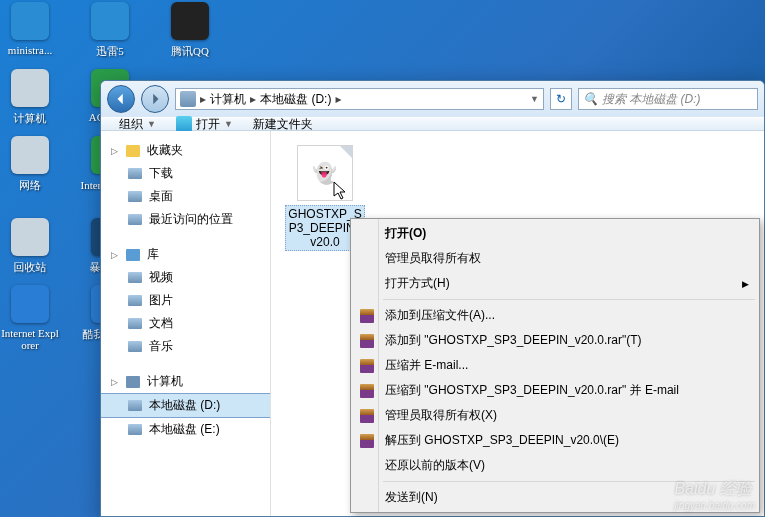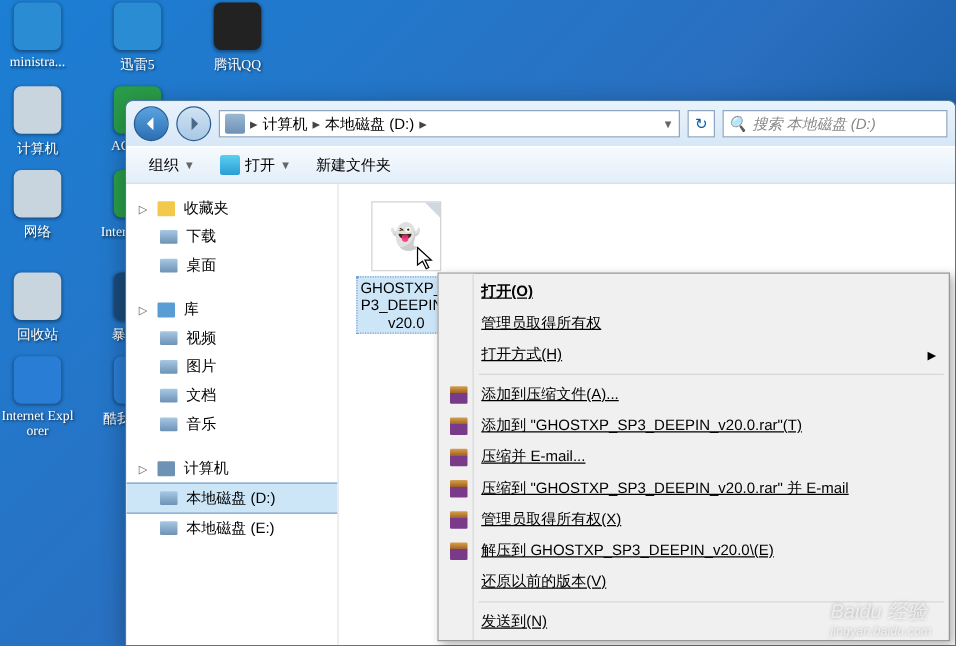--- a/index.html
+++ b/index.html
@@ -17,21 +17,21 @@
 .nav-btn { width: 28px; height: 28px; border-radius: 50%; background: linear-gradient(#5aa3e0, #2c6fb3); border: 1px solid #2a5d8f; display: flex; align-items: center; justify-content: center; cursor: pointer; color: #fff; }
 .nav-btn.fwd { background: linear-gradient(#d0e3f3, #a8c8e4); color: #4a6a88; }
 .nav-btn svg { width: 14px; height: 14px; }
 .addr-bar { flex: 1; height: 22px; background: #fff; border: 1px solid #8fa8c0; display: flex; align-items: center; padding: 0 4px; font-size: 12px; gap: 4px; }
 .addr-icon { width: 16px; height: 16px; background: linear-gradient(#9ab8d4, #6d92b5); border-radius: 2px; }
 .addr-sep { color: #444; }
 .addr-dd { font-size: 9px; color: #666; }
 .refresh-btn { width: 22px; height: 22px; background: #fff; border: 1px solid #8fa8c0; display: flex; align-items: center; justify-content: center; color: #0a5dab; font-size: 12px; cursor: pointer; }
 .search-bar { width: 180px; height: 22px; background: #fff; border: 1px solid #8fa8c0; display: flex; align-items: center; padding: 0 4px; font-size: 12px; color: #888; font-style: italic; gap: 4px; }
 
-.toolbar { height: 30px; background: linear-gradient(#f6fafe, #e3eef8); border-top: 1px solid #fff; border-bottom: 1px solid #c6d7e6; display: flex; align-items: center; padding: 0 10px; gap: 4px; font-size: 12px; }
+.toolbar { height: 14px; background: linear-gradient(#f6fafe, #e3eef8); border-top: 1px solid #fff; border-bottom: 1px solid #c6d7e6; display: flex; align-items: center; padding: 0 10px; gap: 4px; font-size: 12px; }
 .tb-btn { padding: 3px 8px; cursor: pointer; border-radius: 2px; display: flex; align-items: center; gap: 4px; }
 .tb-sep { font-size: 9px; color: #666; }
 
 .content-area { flex: 1; display: flex; overflow: hidden; }
 .sidebar { width: 170px; background: #fff; border-right: 1px solid #e0e0e0; padding: 8px 0; overflow-y: auto; }
 .sb-group { margin-bottom: 12px; }
 .sb-header { display: flex; align-items: center; gap: 6px; padding: 3px 10px; font-size: 12px; cursor: pointer; }
 .sb-header .arrow { width: 8px; font-size: 9px; color: #666; }
 .sb-item { display: flex; align-items: center; gap: 6px; padding: 3px 10px 3px 26px; font-size: 12px; cursor: pointer; }
 .sb-item.selected { background: #cde6f7; border: 1px solid #7da2ce; border-left: none; border-right: none; }
@@ -40,28 +40,28 @@
 .main-area { flex: 1; background: #fff; padding: 14px; position: relative; }
 .file-icon { width: 80px; display: flex; flex-direction: column; align-items: center; gap: 4px; cursor: pointer; }
 .file-icon.selected .file-label { background: #cde6f7; border: 1px dotted #7da2ce; }
 .file-thumb { width: 56px; height: 56px; background: #fff; border: 1px solid #d4d4d4; display: flex; align-items: center; justify-content: center; position: relative; }
 .file-thumb::after { content: ''; position: absolute; top: 0; right: 0; width: 0; height: 0; border-left: 12px solid transparent; border-top: 12px solid #cfd8e0; }
 .file-thumb .gho { font-size: 20px; color: #7499b9; }
 .file-label { font-size: 12px; text-align: center; padding: 1px 2px; word-break: break-all; max-width: 80px; }
 .cursor-overlay { position: absolute; top: 50px; left: 62px; width: 16px; height: 20px; }
 
 .context-menu { position: absolute; left: 350px; top: 218px; width: 410px; background: #f0f0f0; border: 1px solid #979797; box-shadow: 3px 3px 8px rgba(0,0,0,0.3); padding: 2px; font-size: 12px; }
-.cm-item { display: flex; align-items: center; padding: 4px 20px 4px 32px; cursor: pointer; position: relative; text-decoration: underline; }
+.cm-item { display: flex; align-items: center; padding: 4px 20px 4px 32px; cursor: pointer; position: relative; }
 .cm-item.bold { font-weight: bold; }
 .cm-item .arrow { position: absolute; right: 8px; font-size: 9px; }
 .cm-icon { position: absolute; left: 6px; width: 16px; height: 16px; display: flex; align-items: center; justify-content: center; }
 .cm-sep { height: 1px; background: #d7d7d7; margin: 3px 2px 3px 30px; }
 .cm-gutter { position: absolute; left: 0; top: 0; bottom: 0; width: 28px; background: #f0f0f0; border-right: 1px solid #d7d7d7; }
 
-.watermark { position: absolute; right: 20px; bottom: 6px; color: rgba(255,255,255,0.6); font-size: 16px; font-style: italic; text-shadow: 0 0 3px rgba(0,0,0,0.3); }
+.watermark { position: absolute; right: 10px; bottom: 6px; color: rgba(255,255,255,0.6); font-size: 16px; font-style: italic; text-shadow: 0 0 3px rgba(0,0,0,0.3); }
 .watermark .sub { font-size: 10px; display: block; text-align: right; }
 </style>
 </head>
 <body>
 
 <div class="desktop-icons">
 <div class="icon-row">
       <div class="desktop-icon">
         <div class="icon-img">
           <div style="width:38px;height:38px;background:#2a8dd4;border-radius:6px;box-shadow:0 1px 3px rgba(0,0,0,0.4)"></div>
@@ -198,20 +198,26 @@
               <span style="width:14px;height:11px;background:linear-gradient(#a8c8e4,#6d92b5);border-radius:1px"></span>
             </span>
             <span>下载</span>
           </div>
           <div class="sb-item">
             <span class="sb-icon">
               <span style="width:14px;height:11px;background:linear-gradient(#a8c8e4,#6d92b5);border-radius:1px"></span>
             </span>
             <span>桌面</span>
           </div>
+          <div class="sb-item">
+            <span class="sb-icon">
+              <span style="width:14px;height:11px;background:linear-gradient(#a8c8e4,#6d92b5);border-radius:1px"></span>
+            </span>
+            <span>最近访问的位置</span>
+          </div>
         </div>
         <div class="sb-group">
           <div class="sb-header">
             <span class="arrow">▷</span>
             <span class="sb-icon">
               <span style="width:14px;height:12px;background:#5a9dd4;border-radius:1px"></span>
             </span>
             <span>库</span>
           </div>
           <div class="sb-item">

